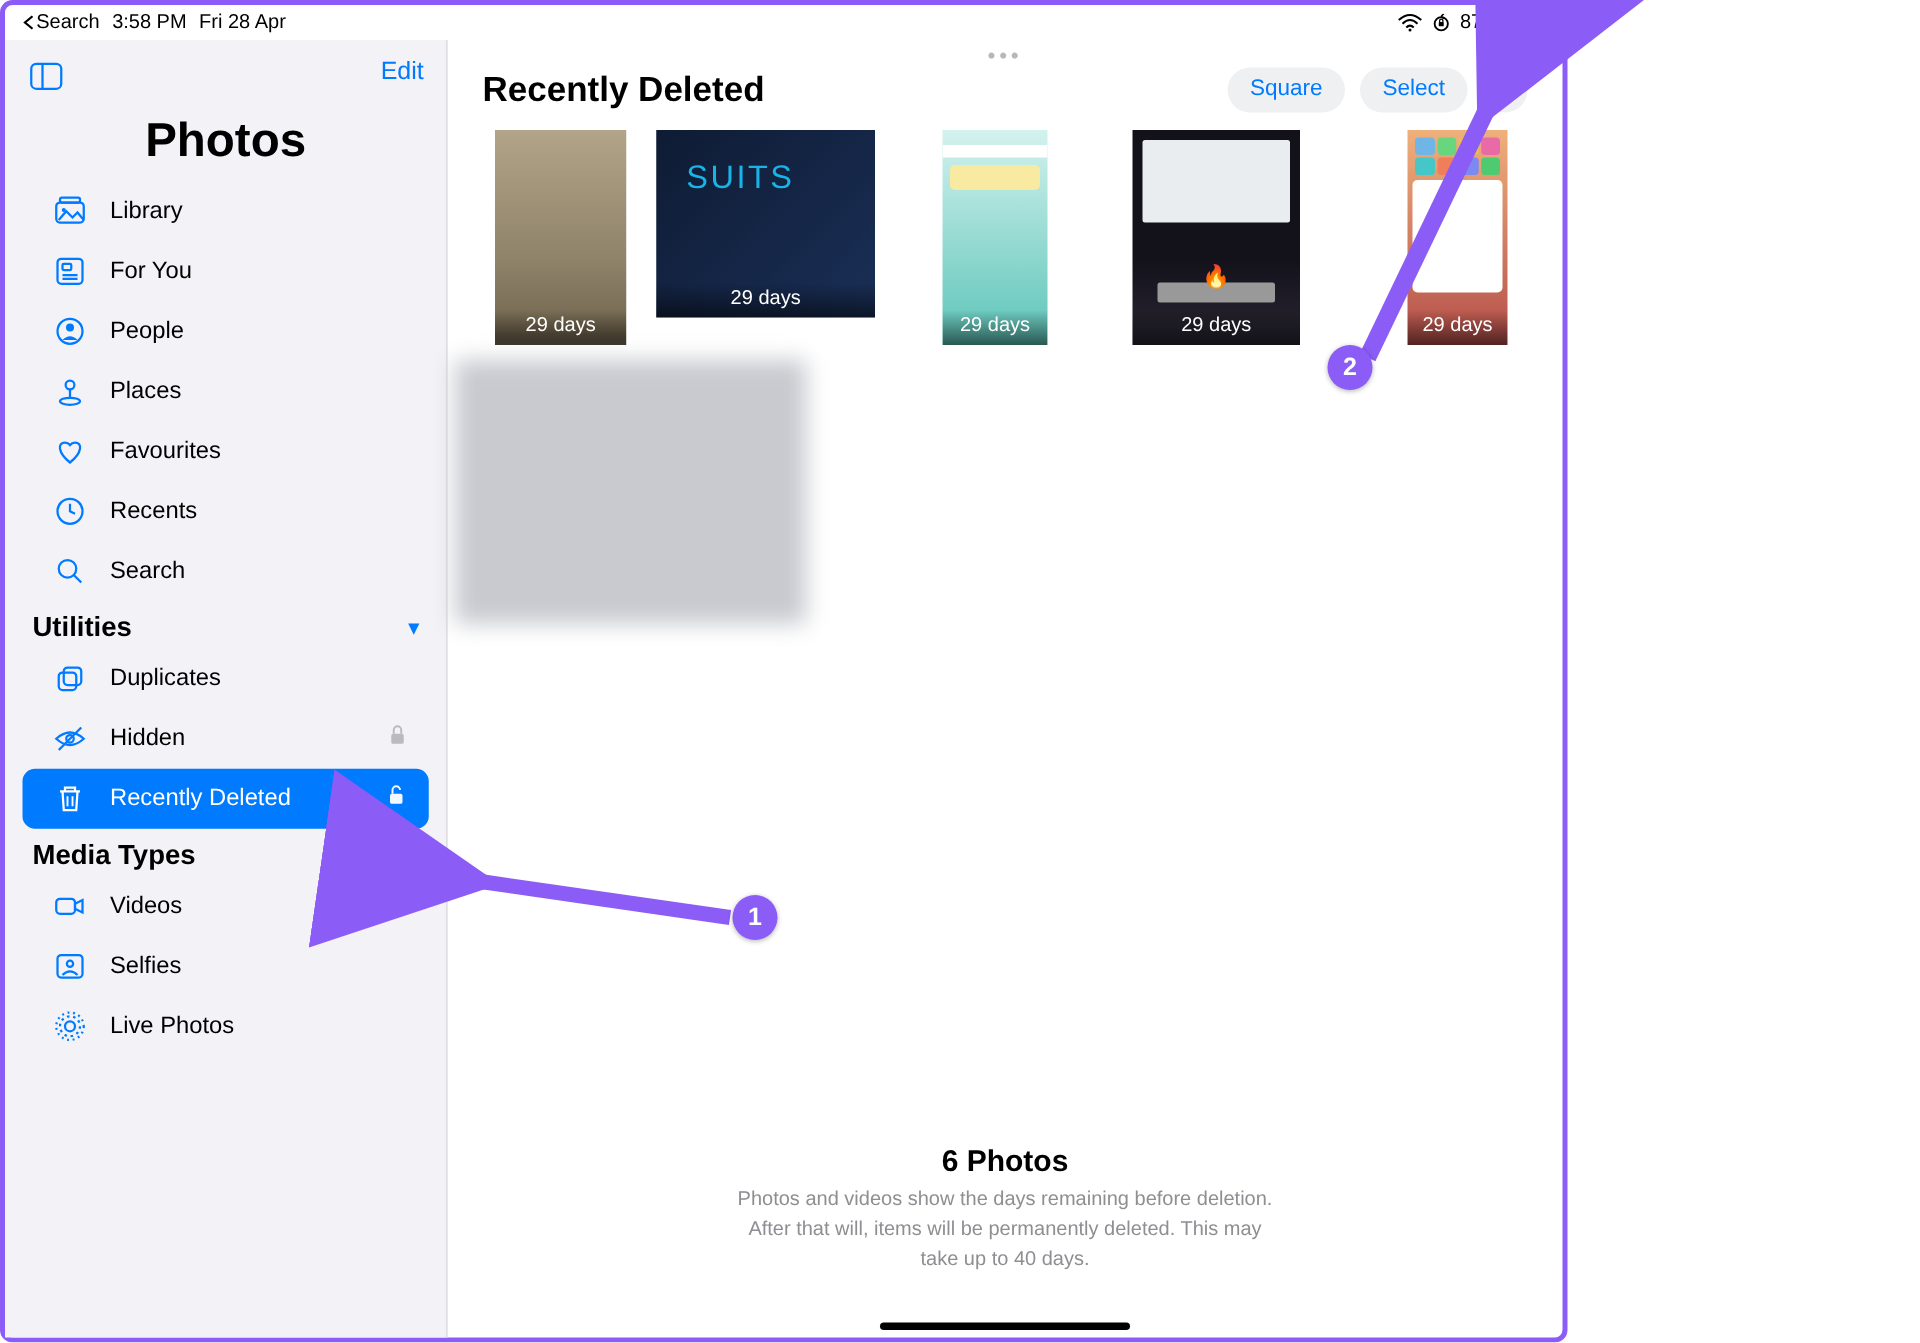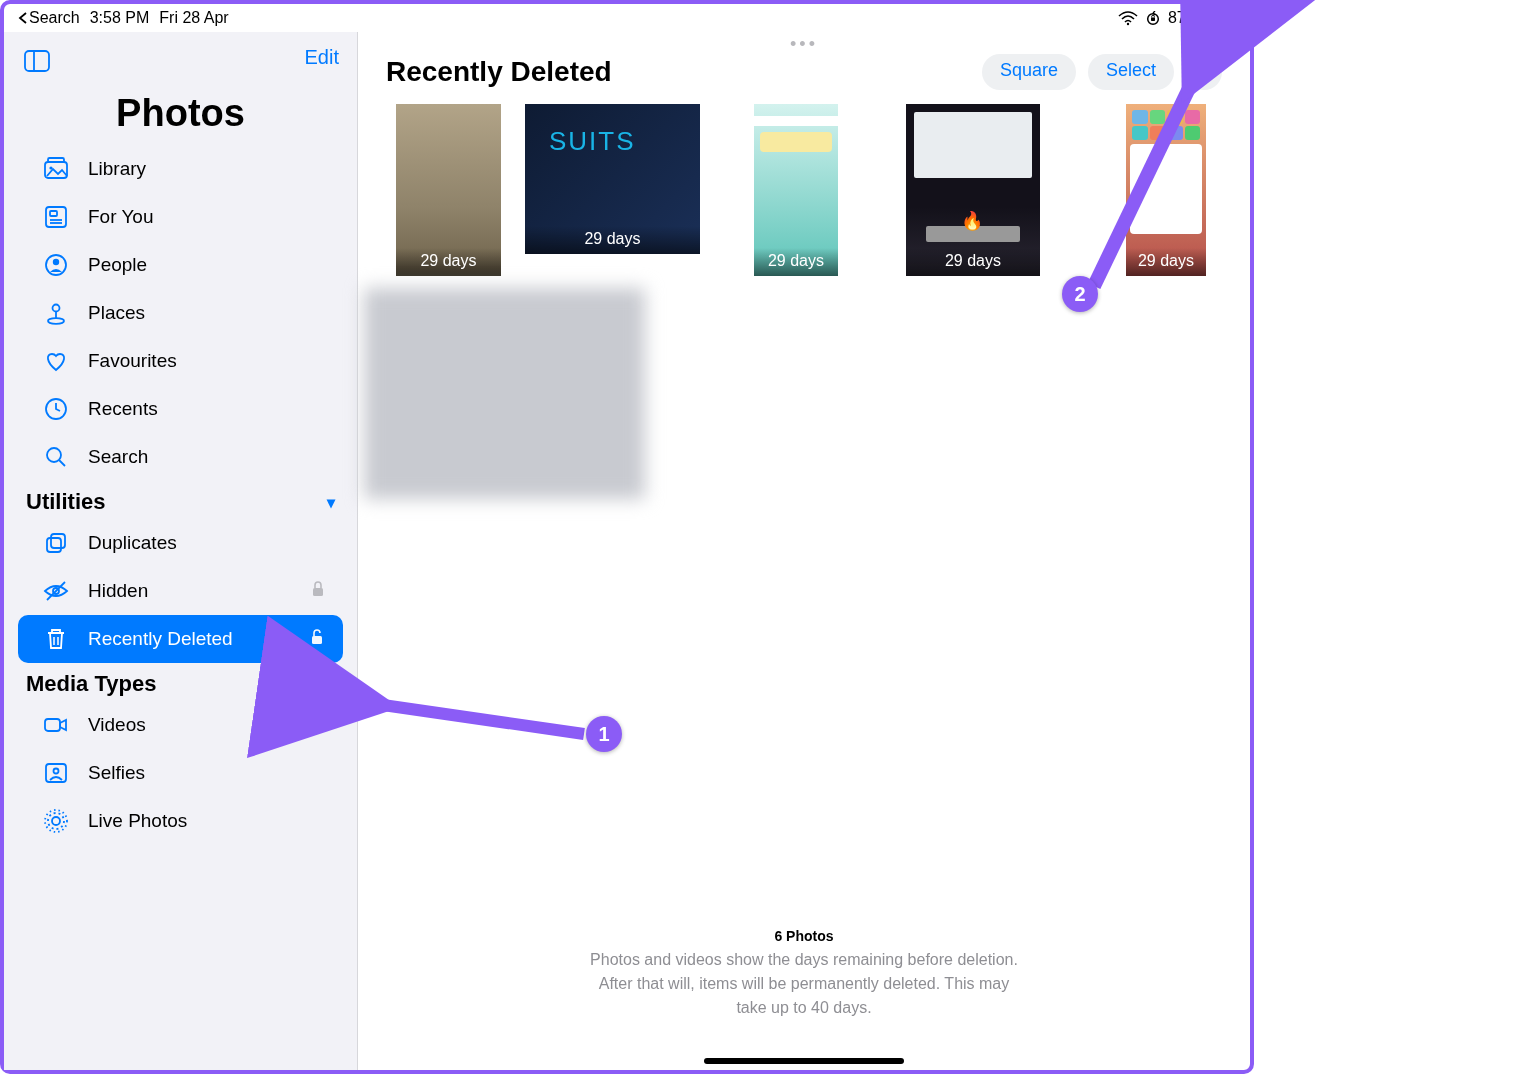--- a/index.html
+++ b/index.html
@@ -47,21 +47,21 @@
   .t3 .msg { position:absolute; top:28px; left:6px; right:6px; height:20px; background:#f8eaa0; border-radius:4px; }
   .t4 { width: 134px; height: 172px; background: linear-gradient(180deg,#13111a 60%, #2a2733 100%); margin-left: 62px;}
   .t4 .mon { position:absolute; top:8px; left:8px; right:8px; height:66px; background:#e9edf0; border-radius:2px; }
   .t4 .lap { position:absolute; bottom:34px; left:20px; right:20px; height:16px; background:#999; border-radius:2px; }
   .t5 { width: 80px; height: 172px; background: linear-gradient(180deg,#efb07b,#b44e4a); margin-left: 80px;}
   .t5 .apps { position:absolute; top:6px; left:6px; right:6px; height:30px; display:grid; grid-template-columns:repeat(4,1fr); gap:2px; }
   .t5 .apps div { background:#6fb6e6; border-radius:3px; }
   .t5 .pop { position:absolute; top:40px; left:4px; right:4px; bottom:42px; background:#fff; border-radius:4px; }
   .t6 { width: 281px; height: 211px; background: #c8cad0; filter: blur(9px); margin-left:0;}
   .footer { position: absolute; bottom: 50px; left: 0; right: 0; text-align: center; }
-  .footer .count { font-size: 14px; font-weight: 700; }
+  .footer .count { font-size: 24px; font-weight: 700; }
   .footer .hint { color: #8e8e93; font-size: 16px; line-height: 1.5; margin-top: 4px; padding: 0 40px; }
   .home-ind { position: absolute; bottom: 6px; left: 50%; transform: translateX(-50%); width: 200px; height: 6px; background: #000; border-radius: 3px; }
   
   .arrow { position: absolute; z-index: 50; }
   .bubble { width: 36px; height: 36px; border-radius: 50%; background: #8b5cf6; color: #fff; font-size: 20px; font-weight: 700; display: flex; align-items: center; justify-content: center; position: absolute; box-shadow: 0 1px 4px rgba(0,0,0,.3); }
   svg.ln { position: absolute; overflow: visible; }
   
   .ico-blue { stroke: #007aff; fill: none; stroke-width: 1.8; }
   .selected .ico-blue, .selected .ico svg * { stroke: #fff; }
 </style>

